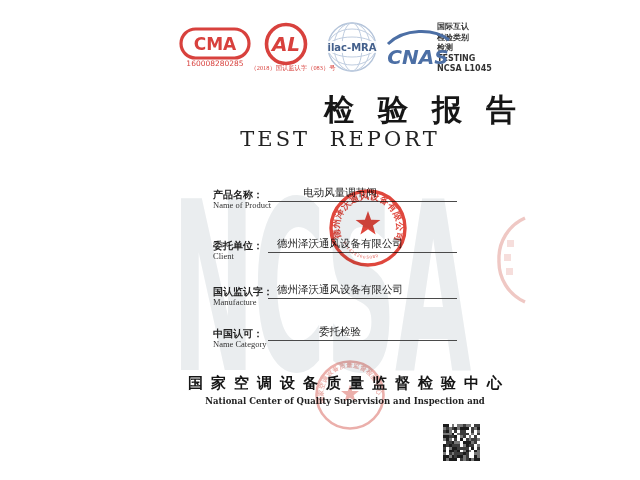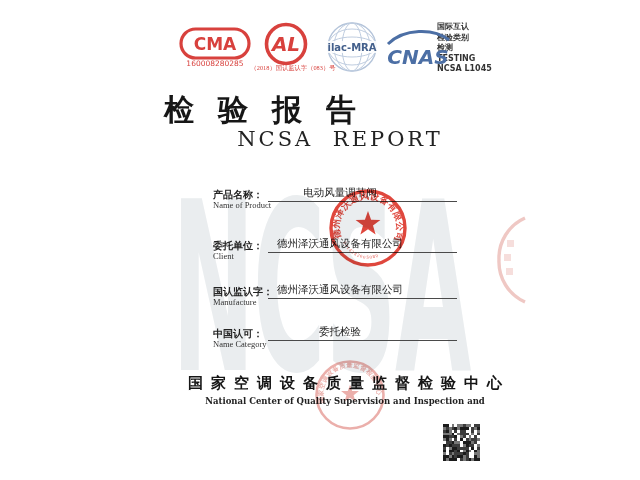--- a/index.html
+++ b/index.html
@@ -11,21 +11,21 @@
     font-size:235px;line-height:185px;color:#eaedef;letter-spacing:-4px;
     transform:scaleX(0.42);transform-origin:left top;z-index:0;user-select:none;}
   
   .logo{z-index:2;}
   #cma-number{left:177px;top:59px;width:76px;text-align:center;font-size:7.5px;
     color:#d8413d;font-family:"DejaVu Sans",sans-serif;}
   #cal-note{left:238px;top:64px;width:110px;text-align:center;font-size:6.3px;color:#d8413d;}
   #accred{left:437px;top:22px;font-family:"DejaVu Sans",sans-serif;font-weight:bold;
     font-size:8px;line-height:10.5px;color:#333;}
   
-  #title-cn{left:140px;top:90px;width:400px;text-align:left;font-size:30px;font-weight:bold;
+  #title-cn{left:140px;top:90px;width:400px;text-align:right;font-size:30px;font-weight:bold;
     letter-spacing:24px;text-indent:24px;font-family:"Liberation Sans","DejaVu Sans",sans-serif;color:#161616;}
   #title-en{left:140px;top:127px;width:400px;text-align:center;font-size:21px;
     letter-spacing:3px;word-spacing:10px;font-family:"DejaVu Serif",serif;color:#222;}
   #report-no{left:140px;top:151px;width:400px;text-align:center;font-size:9px;
     letter-spacing:1px;font-family:"DejaVu Sans Mono",monospace;color:#333;}
   
   .row{left:0;top:0;width:640px;height:30px;z-index:1;}
   .lbl-cn{position:absolute;left:213px;top:0;font-size:10px;font-weight:bold;color:#222;}
   .lbl-en{position:absolute;left:213px;top:12px;font-size:8.5px;color:#333;}
   .vline{position:absolute;left:268px;top:13px;width:189px;border-top:1px solid #4a4a4a;}
@@ -79,21 +79,21 @@
 
   <div class="abs" id="accred">
     <div>国际互认</div>
     <div>检验类别</div>
     <div>检测</div>
     <div>TESTING</div>
     <div>NCSA L1045</div>
   </div>
 
   <div class="abs" id="title-cn">检验报告</div>
-  <div class="abs" id="title-en">NCSA REPORT</div>
+  <div class="abs" id="title-en">TEST REPORT</div>
 
   <div class="abs row" style="top:188px;">
     <span class="lbl-cn">产品名称：</span>
     <span class="lbl-en">Name of Product</span>
     <span class="val">电动风量调节阀</span>
     <span class="vline"></span>
   </div>
   <div class="abs row" style="top:239px;">
     <span class="lbl-cn">委托单位：</span>
     <span class="lbl-en">Client</span>

